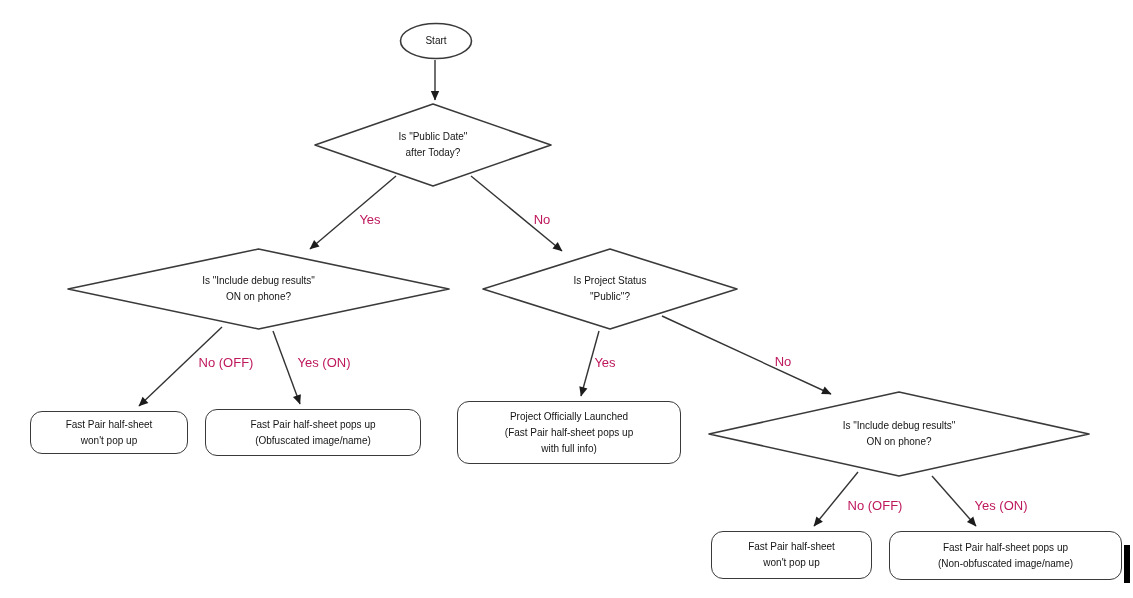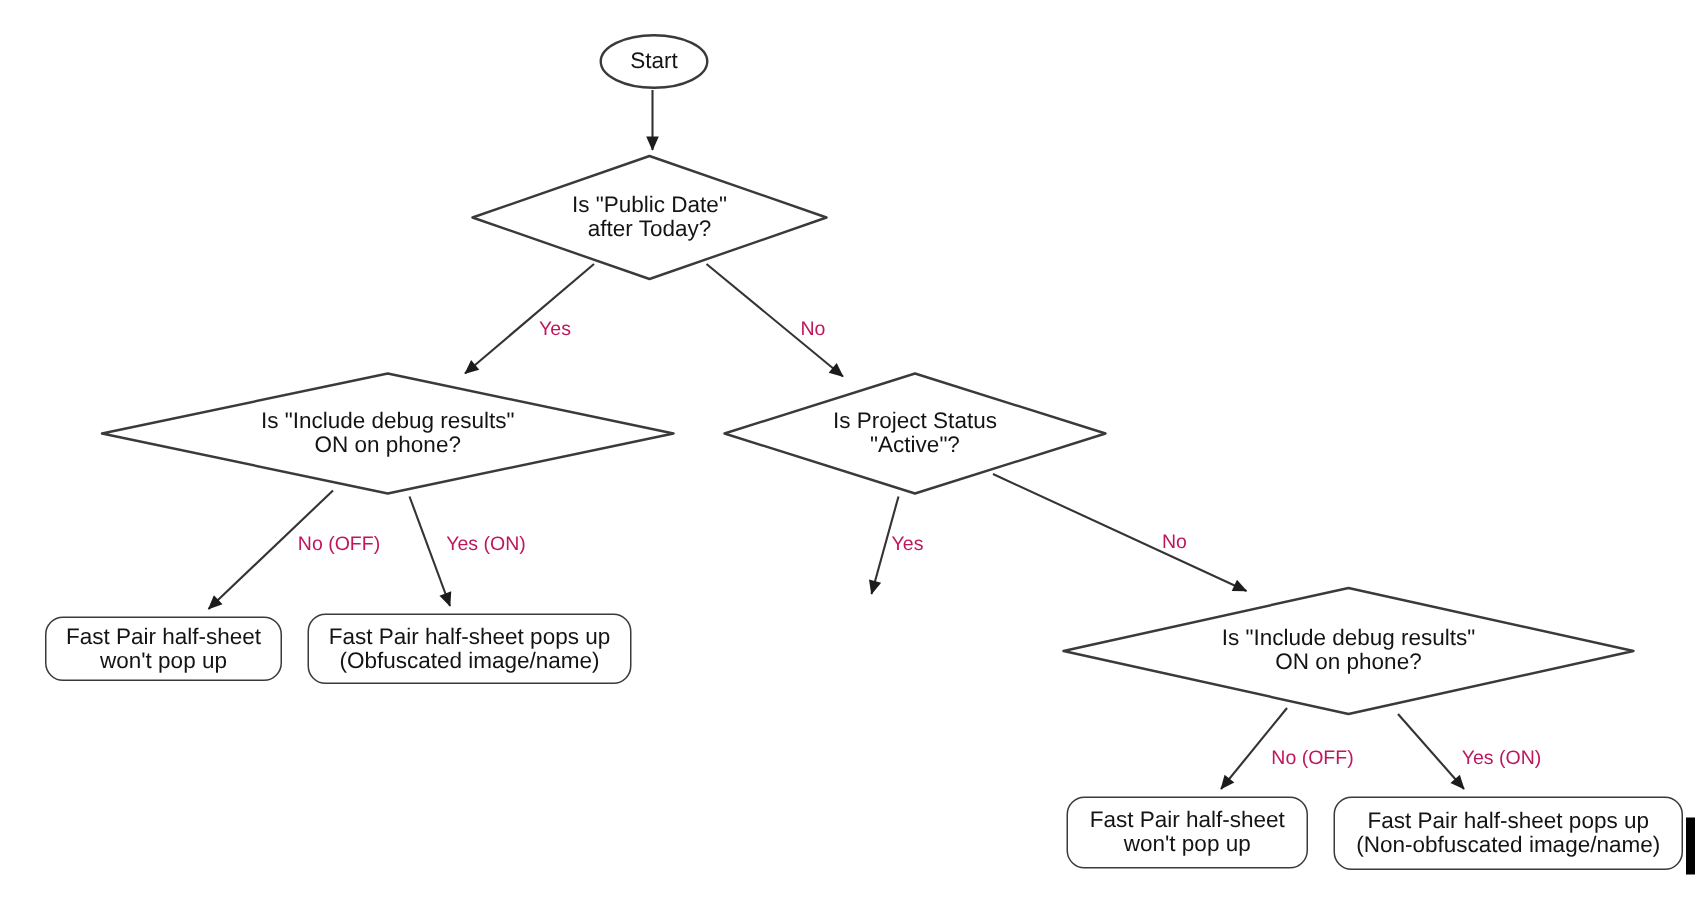--- a/index.html
+++ b/index.html
@@ -13,21 +13,21 @@
   }
   .edges { position: absolute; left: 0; top: 0; }
   .edges line { stroke: #333333; stroke-width: 1.4; }
   .node { position: absolute; }
   .node > svg { position: absolute; left: 0; top: 0; width: 100%; height: 100%; display: block; }
   .node-label {
     position: absolute; left: 0; top: 0; right: 0; bottom: 0;
     display: flex; align-items: center; justify-content: center;
     text-align: center;
     white-space: pre-line;
-    font-size: 15px;
+    font-size: 10px;
     line-height: 16px;
     color: #141414;
     padding: 0 4px;
   }
   .shape { fill: #ffffff; stroke: #3a3a3a; stroke-width: 1.6; stroke-linejoin: round; }
   .leaf {
     background: #ffffff;
     border: 1.6px solid #3a3a3a;
     border-radius: 12px;
     box-sizing: border-box;
@@ -84,41 +84,46 @@
     </svg>
     <div class="node-label">Is "Include debug results"
 ON on phone?</div>
   </div>
 
   <div class="node" style="left:481px;top:247px;width:258px;height:84px">
     <svg viewBox="0 0 258 84" preserveAspectRatio="none">
       <polygon class="shape" points="129,2 256,42 129,82 2,42"></polygon>
     </svg>
     <div class="node-label">Is Project Status
-"Active"?</div>
+"Public"?</div>
   </div>
 
   <div class="node" style="left:707px;top:390px;width:384px;height:88px">
     <svg viewBox="0 0 384 88" preserveAspectRatio="none">
       <polygon class="shape" points="192,2 382,44 192,86 2,44"></polygon>
     </svg>
     <div class="node-label">Is "Include debug results"
 ON on phone?</div>
   </div>
 
   <div class="node leaf" style="left:30px;top:411px;width:158px;height:43px">
     <div class="node-label">Fast Pair half-sheet
 won't pop up</div>
   </div>
 
   <div class="node leaf" style="left:205px;top:409px;width:216px;height:47px">
     <div class="node-label">Fast Pair half-sheet pops up
 (Obfuscated image/name)</div>
   </div>
 
+  <div class="node leaf" style="left:457px;top:401px;width:224px;height:63px">
+    <div class="node-label">Project Officially Launched
+(Fast Pair half-sheet pops up
+with full info)</div>
+  </div>
 
   <div class="node leaf" style="left:711px;top:531px;width:161px;height:48px">
     <div class="node-label">Fast Pair half-sheet
 won't pop up</div>
   </div>
 
   <div class="node leaf" style="left:889px;top:531px;width:233px;height:49px">
     <div class="node-label">Fast Pair half-sheet pops up
 (Non-obfuscated image/name)</div>
   </div>

